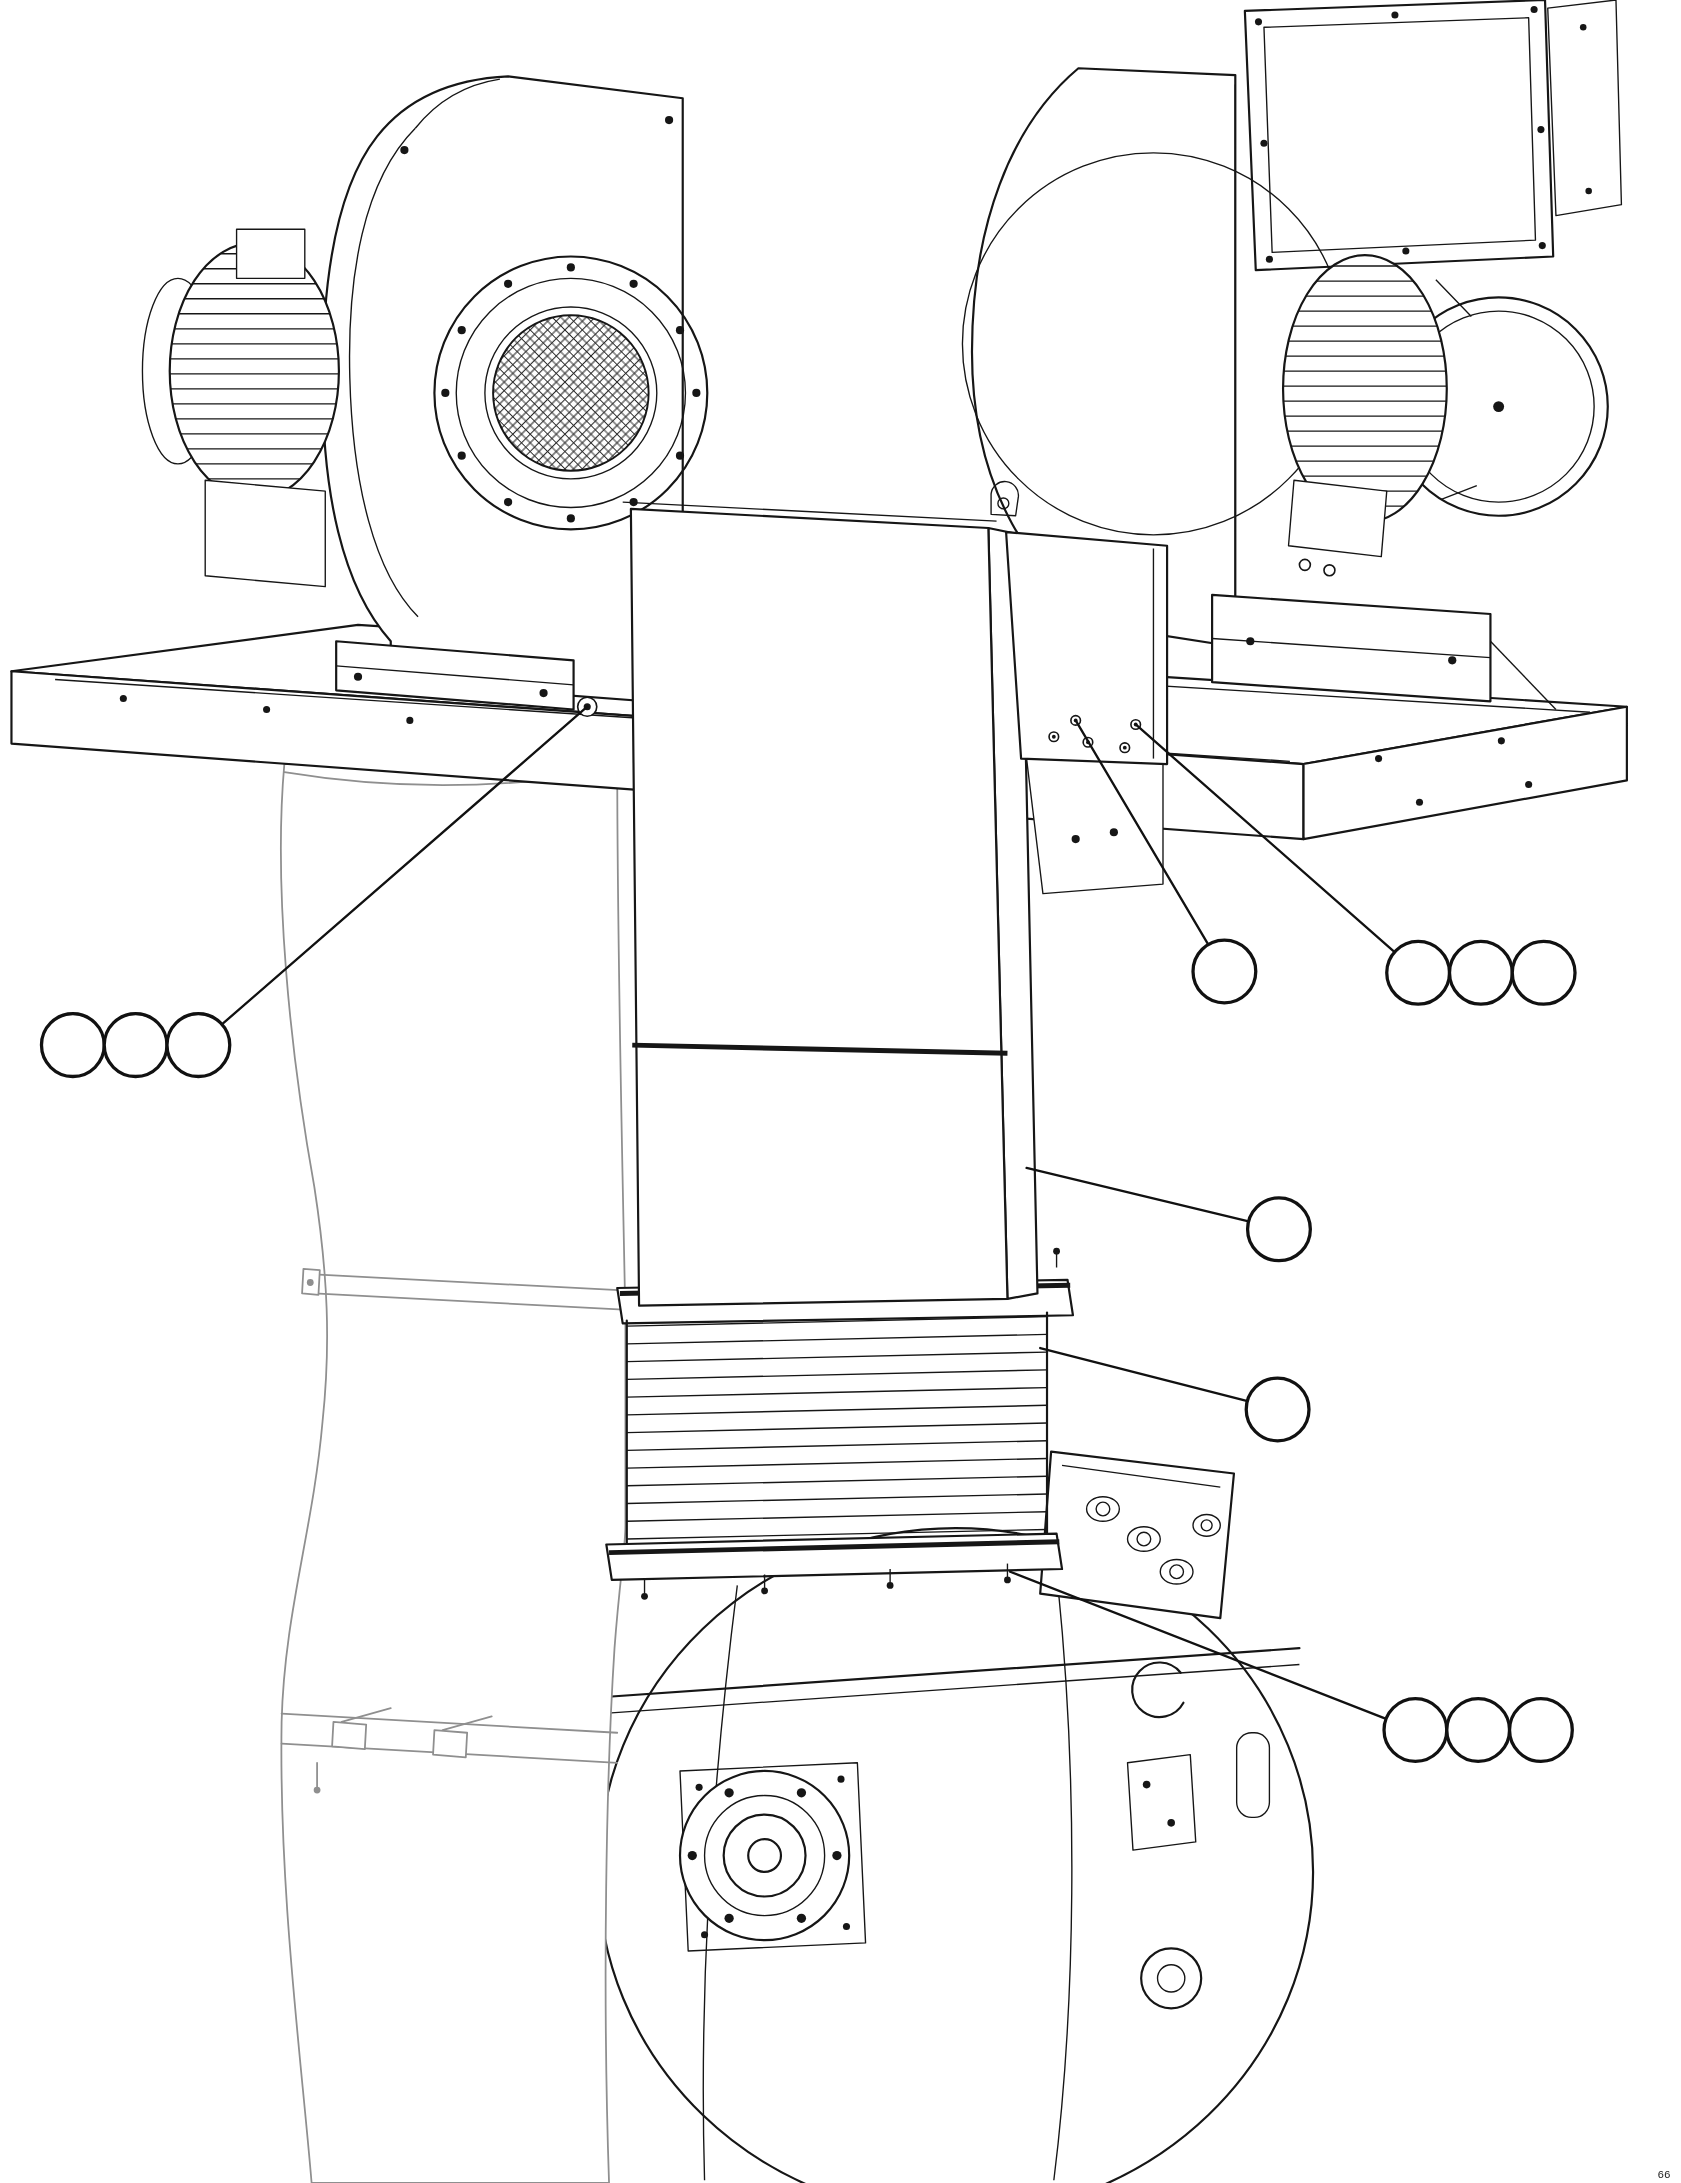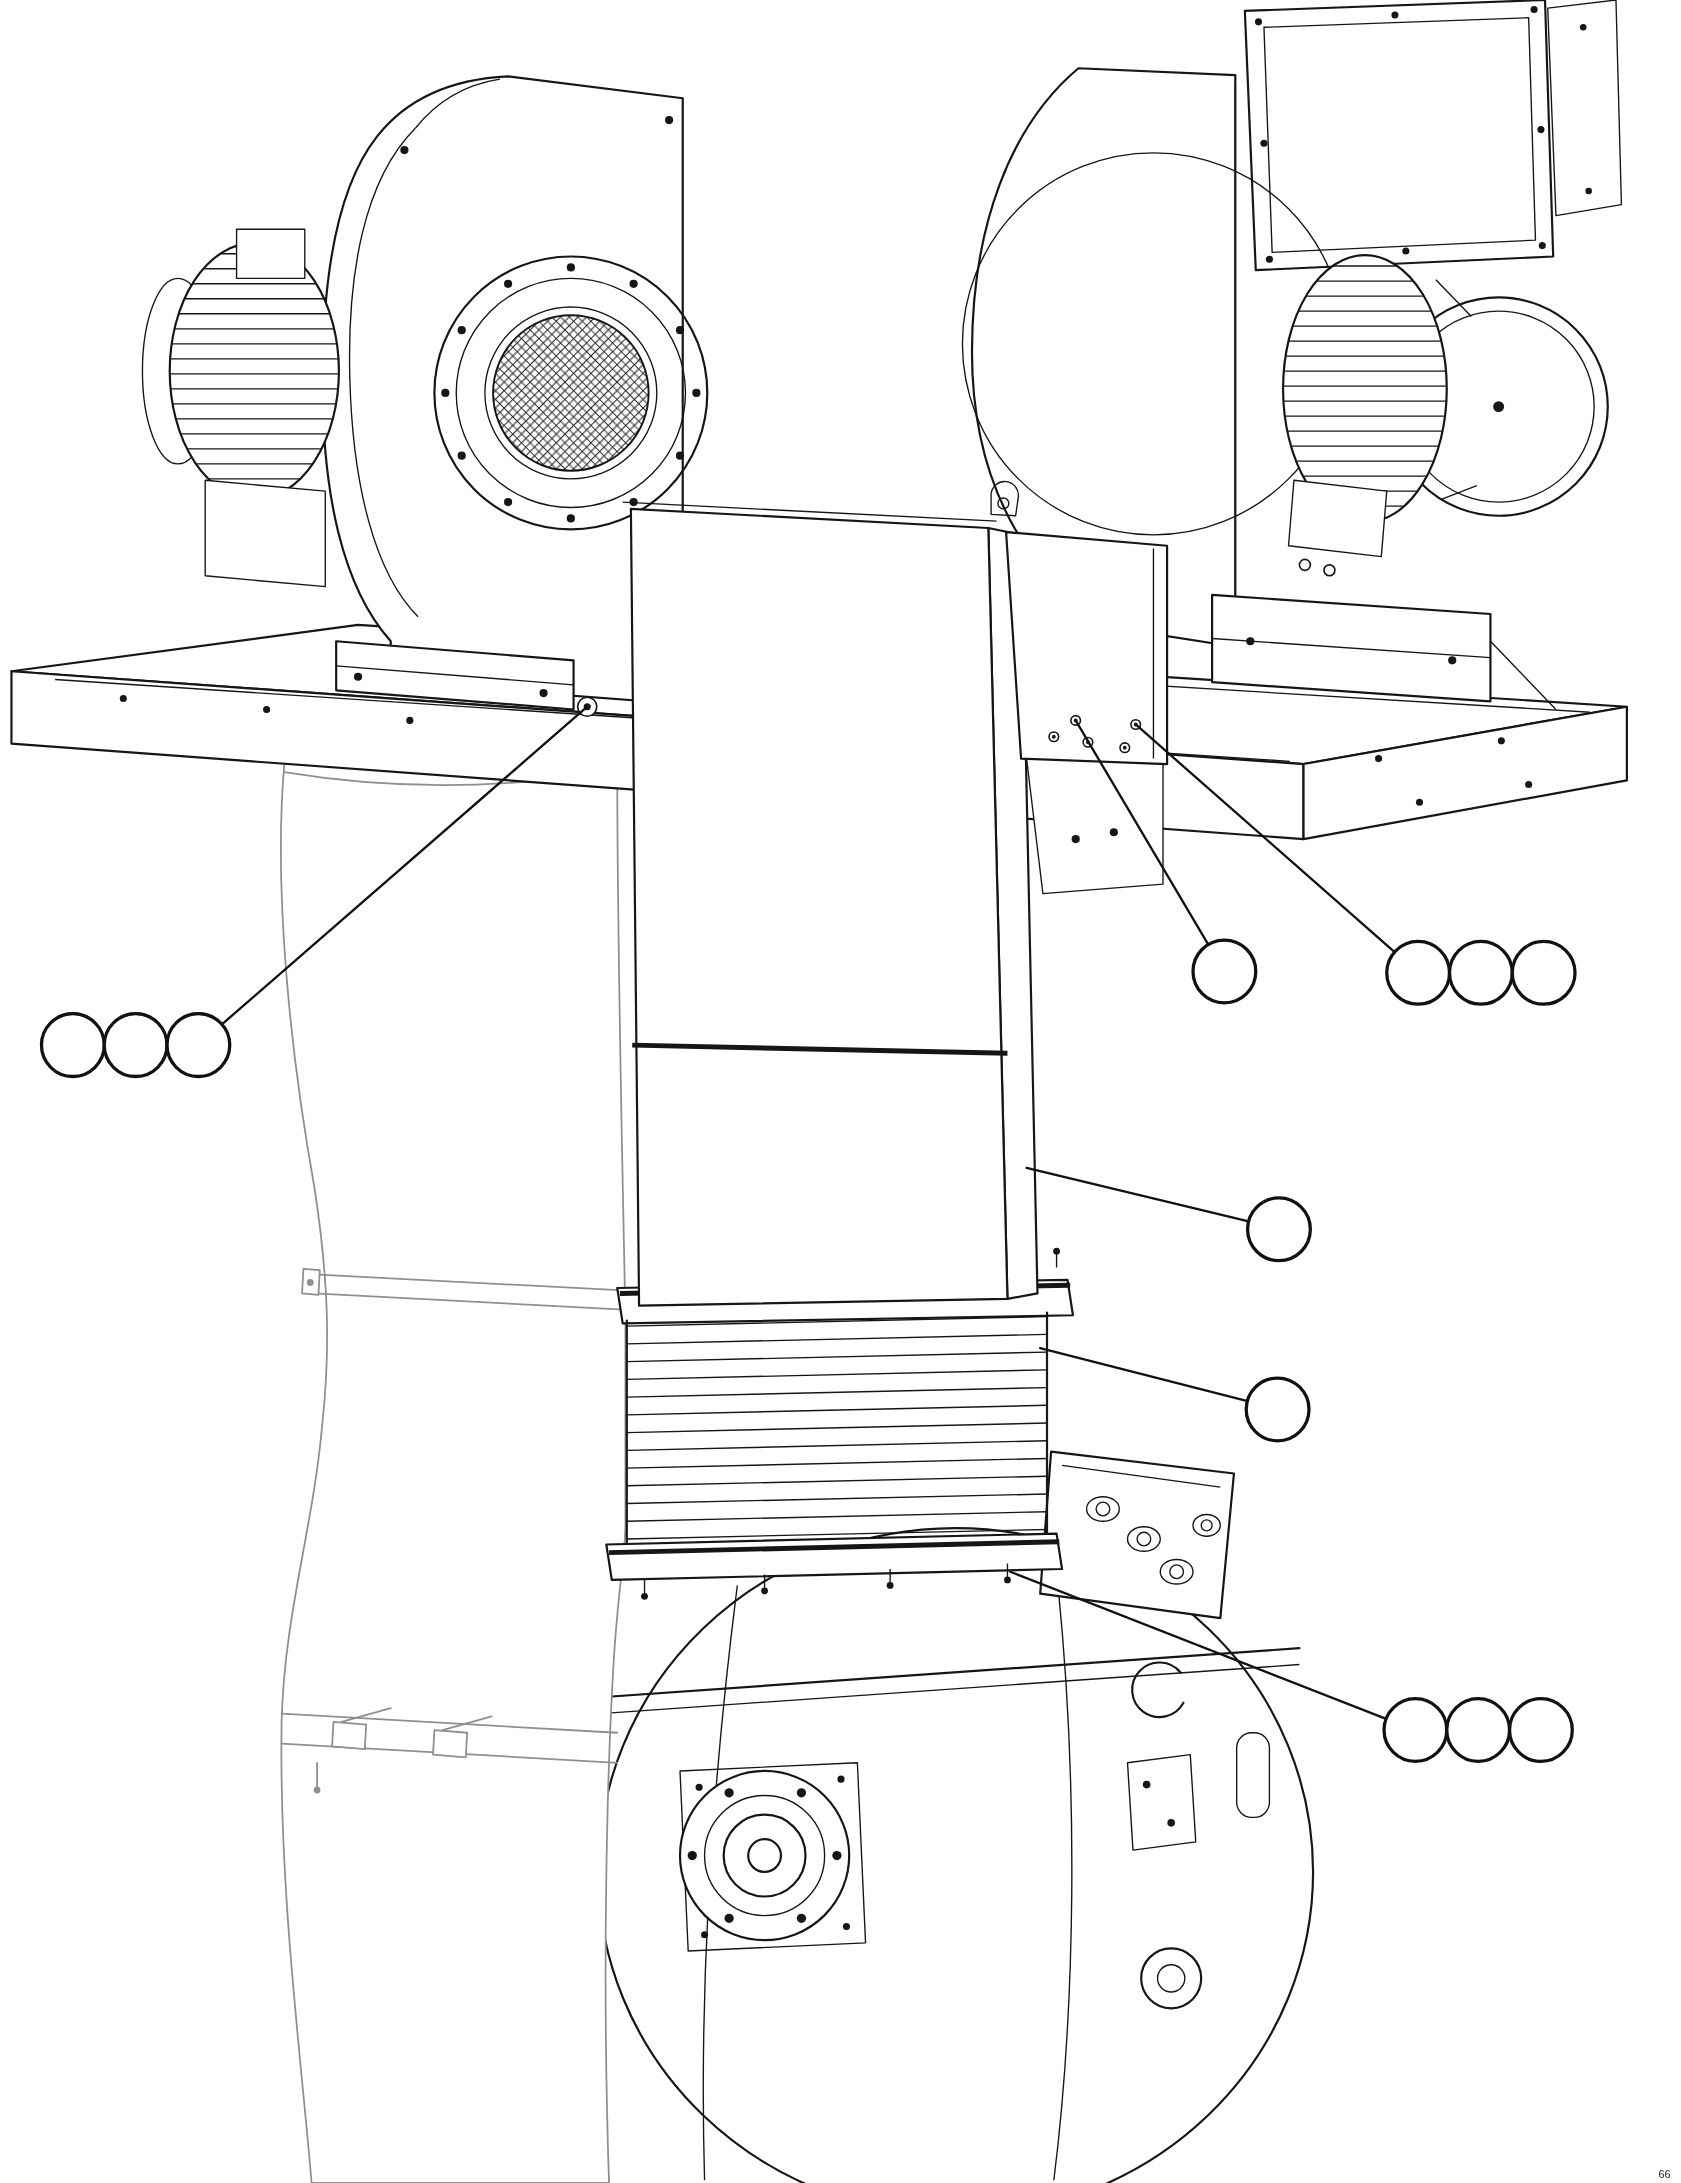--- a/index.html
+++ b/index.html
@@ -1,17 +1,17 @@
 <!DOCTYPE html>
 <html style="font-size:9.7px"><head>
 <meta charset="utf-8">
 <style>
   html,body{margin:0;padding:0;background:#ffffff;}
   .stage{position:relative;width:1682px;height:2183px;background:#ffffff;overflow:hidden;
-         font-family:Liberation Sans, sans-serif;}
+         font-family:Liberation Mono, monospace;}
   svg{position:absolute;inset:0;width:100%;height:100%;}
   .ln{fill:none;stroke:#161616;stroke-width:1.6;stroke-linejoin:round;stroke-linecap:round;}
   .ln-thin{fill:none;stroke:#161616;stroke-width:1;stroke-linejoin:round;}
   .ln-thick{fill:none;stroke:#161616;stroke-width:3.6;stroke-linecap:butt;}
   .white{fill:#ffffff;stroke:#161616;stroke-width:1.6;stroke-linejoin:round;}
   .white-thin{fill:#ffffff;stroke:#161616;stroke-width:1;stroke-linejoin:round;}
   .lt{fill:none;stroke:#8f8f8f;stroke-width:1.3;stroke-linejoin:round;stroke-linecap:round;}
   .lt-fill{fill:#ffffff;stroke:#8f8f8f;stroke-width:1.3;stroke-linejoin:round;}
   .dot{fill:#161616;stroke:none;}
   .ltdot{fill:#8f8f8f;stroke:none;}

